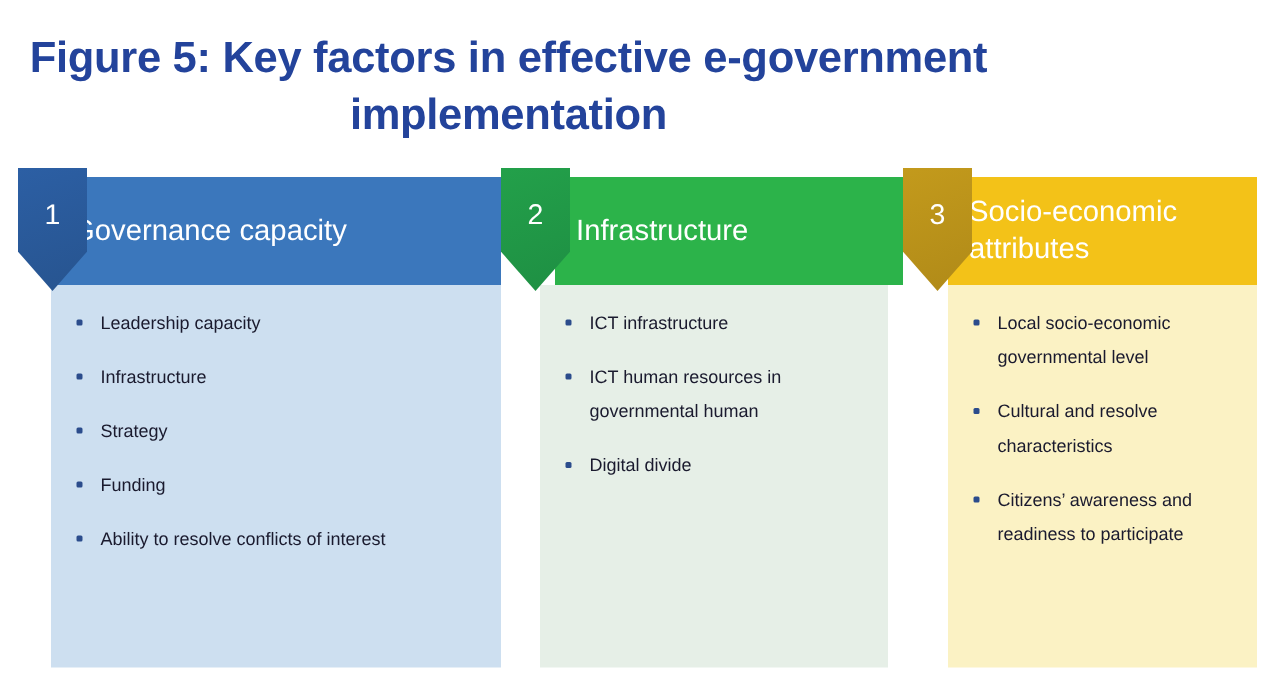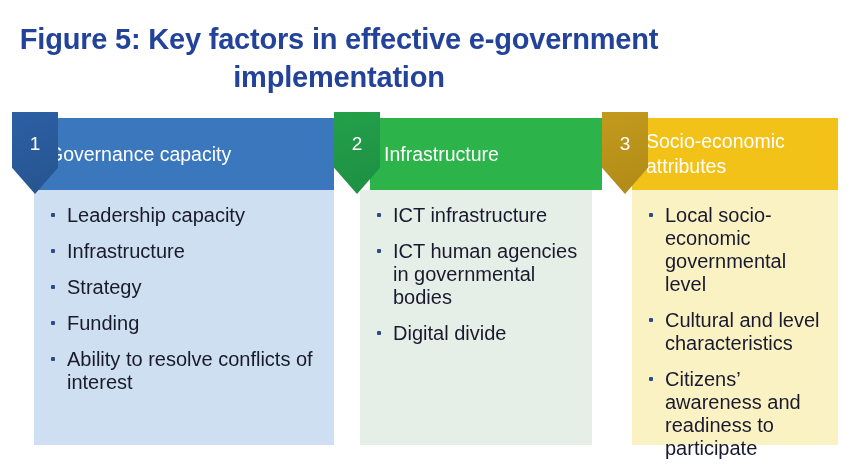--- a/index.html
+++ b/index.html
@@ -102,21 +102,21 @@
   }
   .bullet-list {
     list-style: none;
     margin: 0;
     padding: 0;
   }
   .bullet-item {
     position: relative;
     padding-left: 17px;
     margin-bottom: 13px;
-    font-size: 20px;
+    font-size: 12px;
     line-height: 23px;
     color: #1A1A2E;
     font-family: "Liberation Sans", sans-serif;
   }
   .bullet-item:last-child { margin-bottom: 0; }
   .bullet-dot {
     position: absolute;
     left: 1px;
     top: 9px;
     width: 4px;
@@ -176,36 +176,36 @@
     <div class="col-fold"></div>
     <div class="col-header">
       <div class="col-header-text">Infrastructure</div>
     </div>
     <div class="col-tab">
       <span class="col-tab-num">2</span>
     </div>
     <div class="col-body">
       <ul class="bullet-list">
         <li class="bullet-item"><span class="bullet-dot"></span><span>ICT infrastructure</span></li>
-        <li class="bullet-item"><span class="bullet-dot"></span><span>ICT human agencies in governmental bodies</span></li>
+        <li class="bullet-item"><span class="bullet-dot"></span><span>ICT human resources in governmental human</span></li>
         <li class="bullet-item"><span class="bullet-dot"></span><span>Digital divide</span></li>
       </ul>
     </div>
   </div>
 
   <div class="column" id="col-3">
     <div class="col-fold"></div>
     <div class="col-header">
       <div class="col-header-text">Socio-economic attributes</div>
     </div>
     <div class="col-tab">
       <span class="col-tab-num">3</span>
     </div>
     <div class="col-body">
       <ul class="bullet-list">
         <li class="bullet-item"><span class="bullet-dot"></span><span>Local socio-economic governmental level</span></li>
-        <li class="bullet-item"><span class="bullet-dot"></span><span>Cultural and level characteristics</span></li>
+        <li class="bullet-item"><span class="bullet-dot"></span><span>Cultural and resolve characteristics</span></li>
         <li class="bullet-item"><span class="bullet-dot"></span><span>Citizens’ awareness and readiness to participate</span></li>
       </ul>
     </div>
   </div>
 
 </div>
 
 </body></html>

